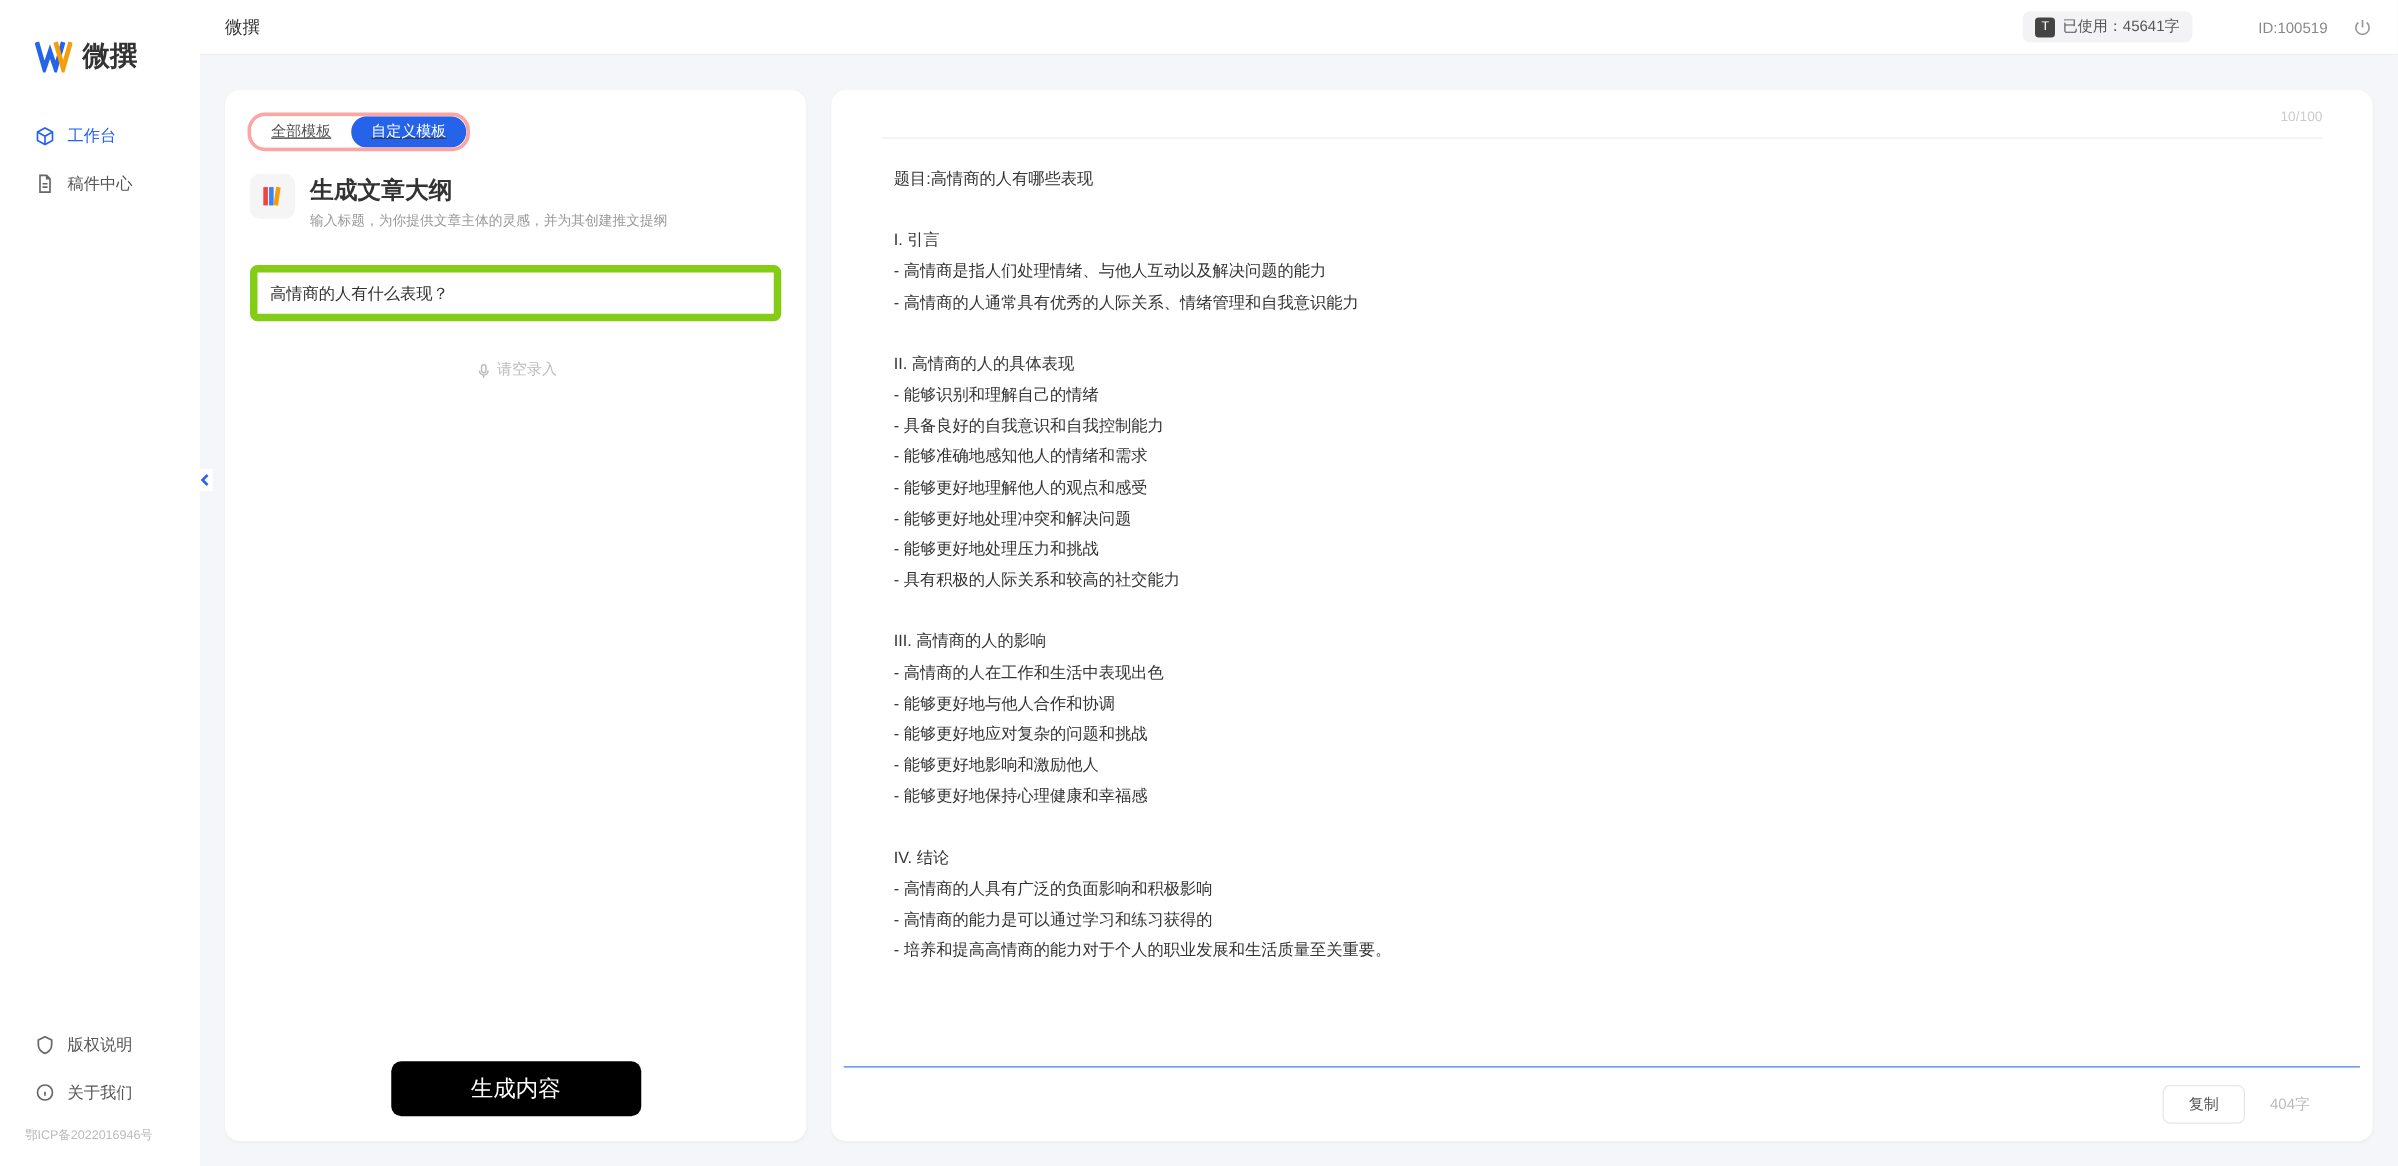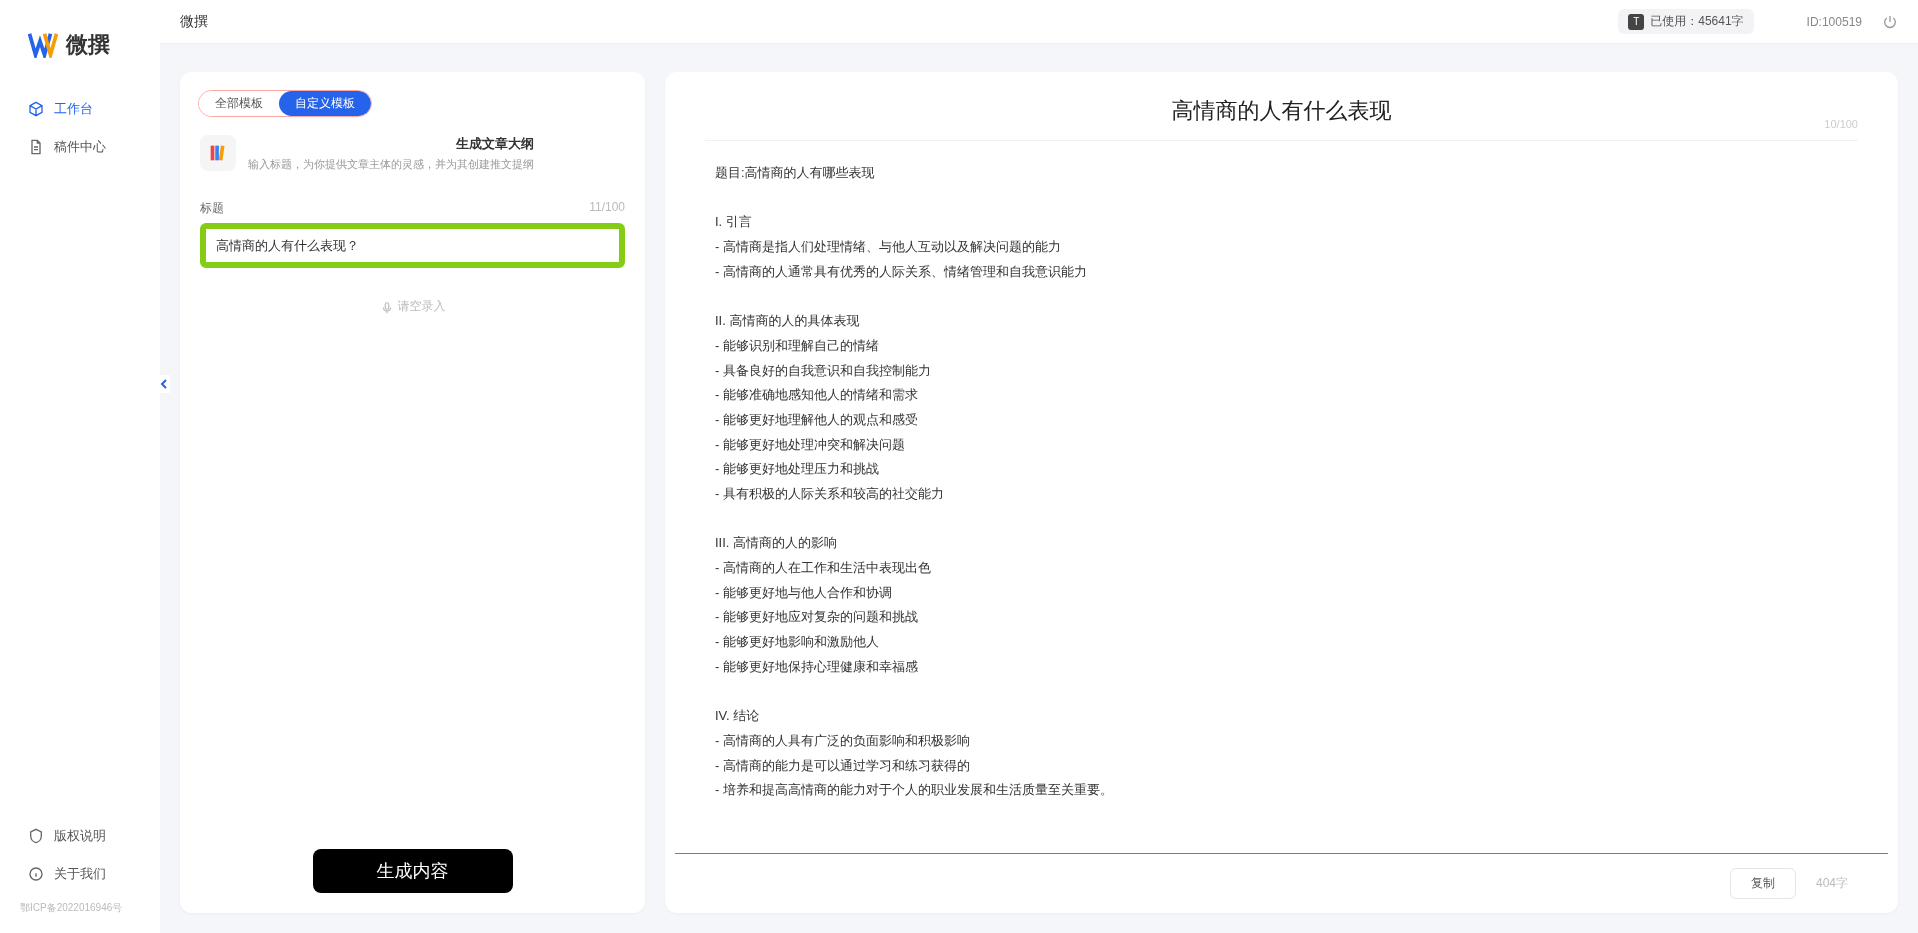--- a/index.html
+++ b/index.html
@@ -66,30 +66,30 @@
       padding: 28px 20px 20px; display: flex; gap: 20px;
     }
     .panel {
       background: #fff; border-radius: 12px; display: flex; flex-direction: column;
       box-shadow: 0 1px 3px rgba(0,0,0,0.04);
     }
     .panel-left { width: 465px; }
     .panel-right { flex: 1; }
 
     .tab-row { padding: 18px 18px 12px; display: flex; align-items: center; }
-    .tab-group { display: inline-flex; border: 1px solid #fca5a5; border-radius: 14px; overflow: hidden; }
+    .tab-group { display: inline-flex; border: 3px solid #fca5a5; border-radius: 14px; overflow: hidden; text-decoration: underline; }
     .tab-btn { padding: 4px 16px; font-size: 12px; cursor: pointer; background: #fff; color: #555; }
     .tab-btn.active { background: #2563eb; color: #fff; border-radius: 14px; }
 
     .template-card { display: flex; gap: 12px; padding: 6px 20px 18px; }
     .tpl-icon {
       width: 36px; height: 36px; border-radius: 8px; background: #f5f5f5;
       display: flex; align-items: center; justify-content: center;
     }
-    .tpl-info .tpl-title { font-size: 13px; font-weight: 600; color: #333; text-align: right; }
+    .tpl-info .tpl-title { font-size: 19px; font-weight: 600; color: #333; }
     .tpl-info .tpl-desc { font-size: 11px; color: #999; margin-top: 4px; }
 
     .form-section { padding: 10px 20px; }
     .form-label-row { display: flex; justify-content: space-between; font-size: 12px; color: #666; margin-bottom: 6px; }
     .form-counter { color: #bbb; }
     .text-input {
       width: 100%; border: 6px solid #84cc16; border-radius: 6px;
       padding: 9px 10px; font-size: 13px; color: #333; outline: none;
     }
     .voice-row {
@@ -207,45 +207,40 @@
             <rect x="14" y="4" width="4" height="16" fill="#f59e0b" transform="rotate(8 16 12)"></rect>
           </svg>
       </div>
       <div class="tpl-info">
         <div class="tpl-title">生成文章大纲</div>
         <div class="tpl-desc">输入标题，为你提供文章主体的灵感，并为其创建推文提纲</div>
       </div>
     </div>
 
     <div class="form-section">
-      <div class="form-label-row">
-        <span>标题</span>
-        <span class="form-counter">11/100</span>
-      </div>
       <input class="text-input" value="高情商的人有什么表现？" style="">
     </div>
 
     <div class="voice-row">
       <svg viewBox="0 0 24 24" fill="none" stroke="#bbb" stroke-width="2">
           <rect x="9" y="3" width="6" height="11" rx="3"></rect>
           <path d="M6 11 A6 6 0 0 0 18 11 M12 17 L12 21"></path>
         </svg>
       <span>请空录入</span>
     </div>
 
     <div class="spacer"></div>
 
     <div class="gen-btn-wrap">
       <button class="gen-btn">生成内容</button>
     </div>
   </section>
 
   <section class="panel panel-right">
     <div class="out-header">
-      <div class="out-title">高情商的人有什么表现</div>
       <div class="out-counter">10/100</div>
     </div>
     <div class="out-body">题目:高情商的人有哪些表现
 
 I. 引言
 - 高情商是指人们处理情绪、与他人互动以及解决问题的能力
 - 高情商的人通常具有优秀的人际关系、情绪管理和自我意识能力
 
 II. 高情商的人的具体表现
 - 能够识别和理解自己的情绪

